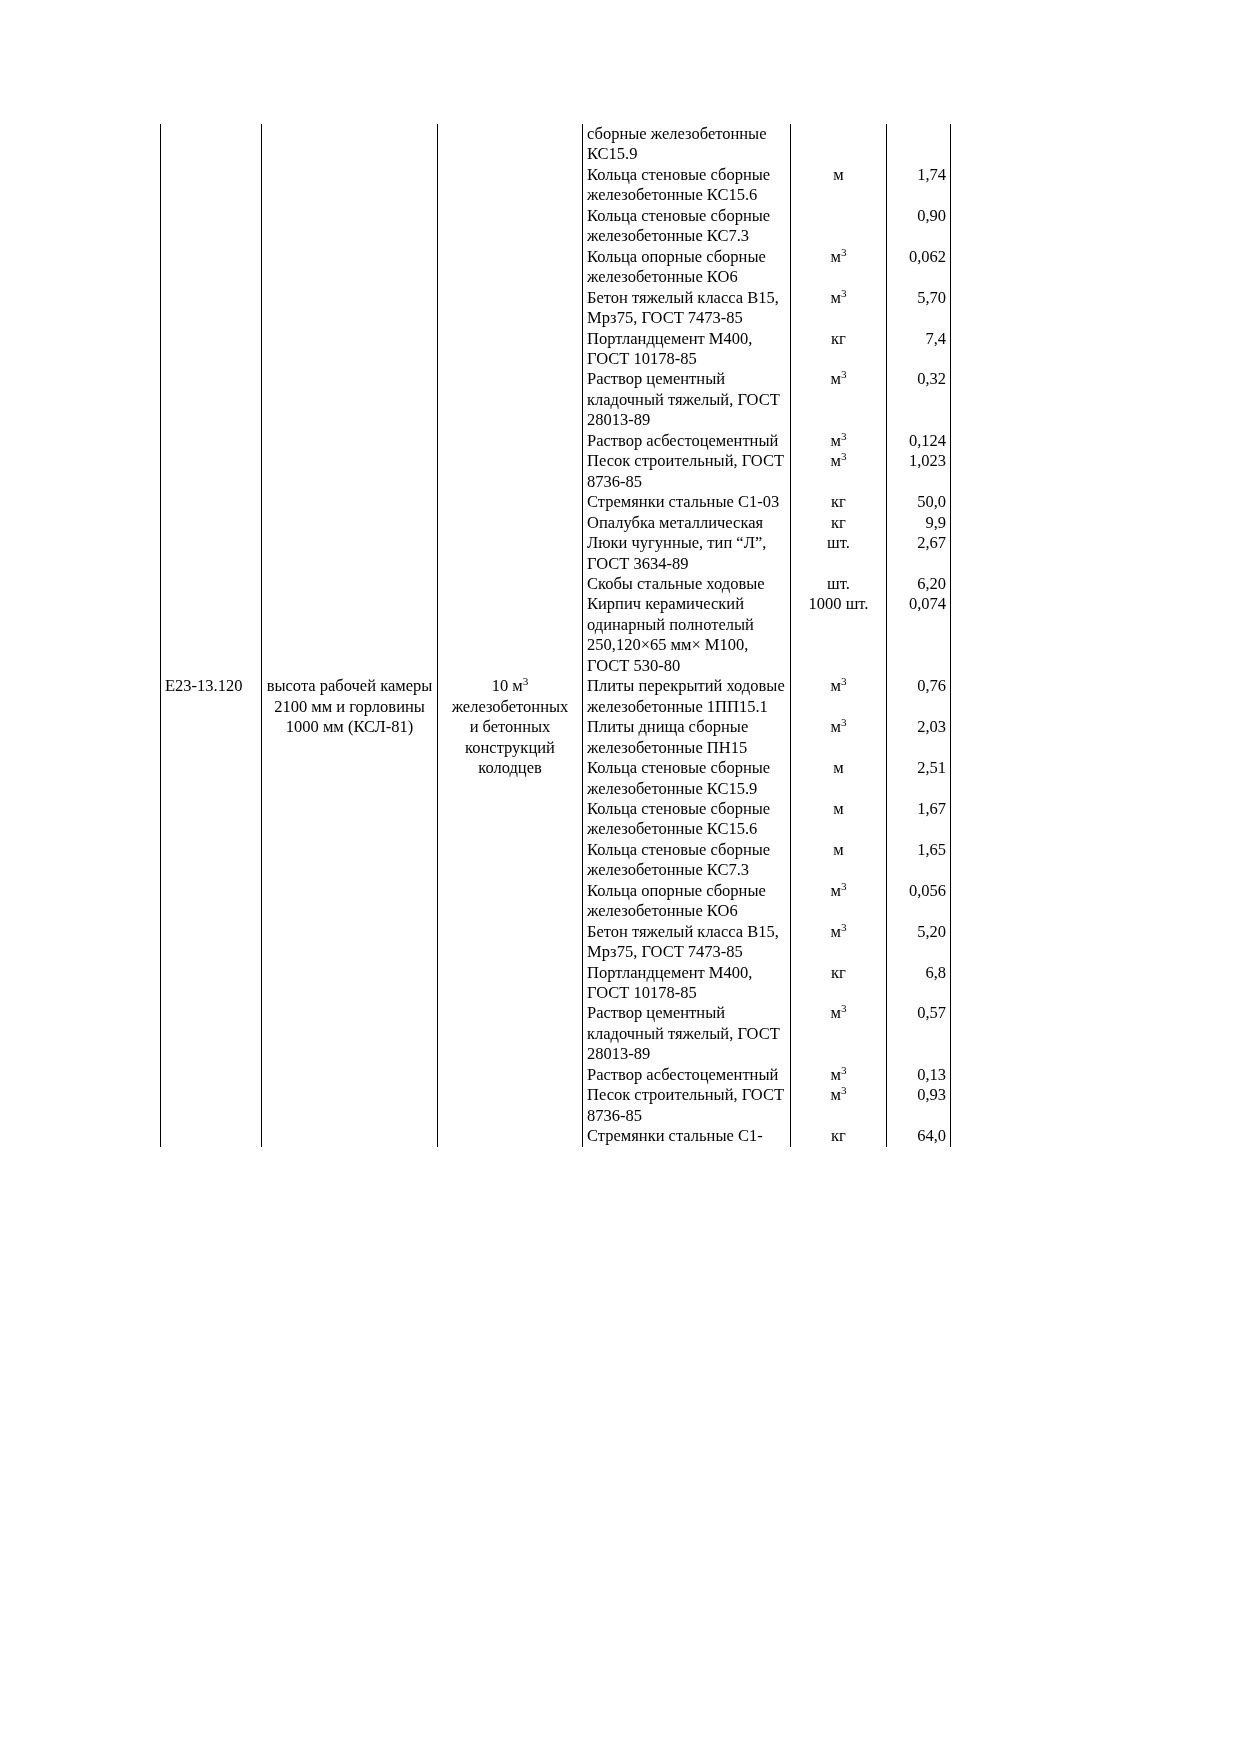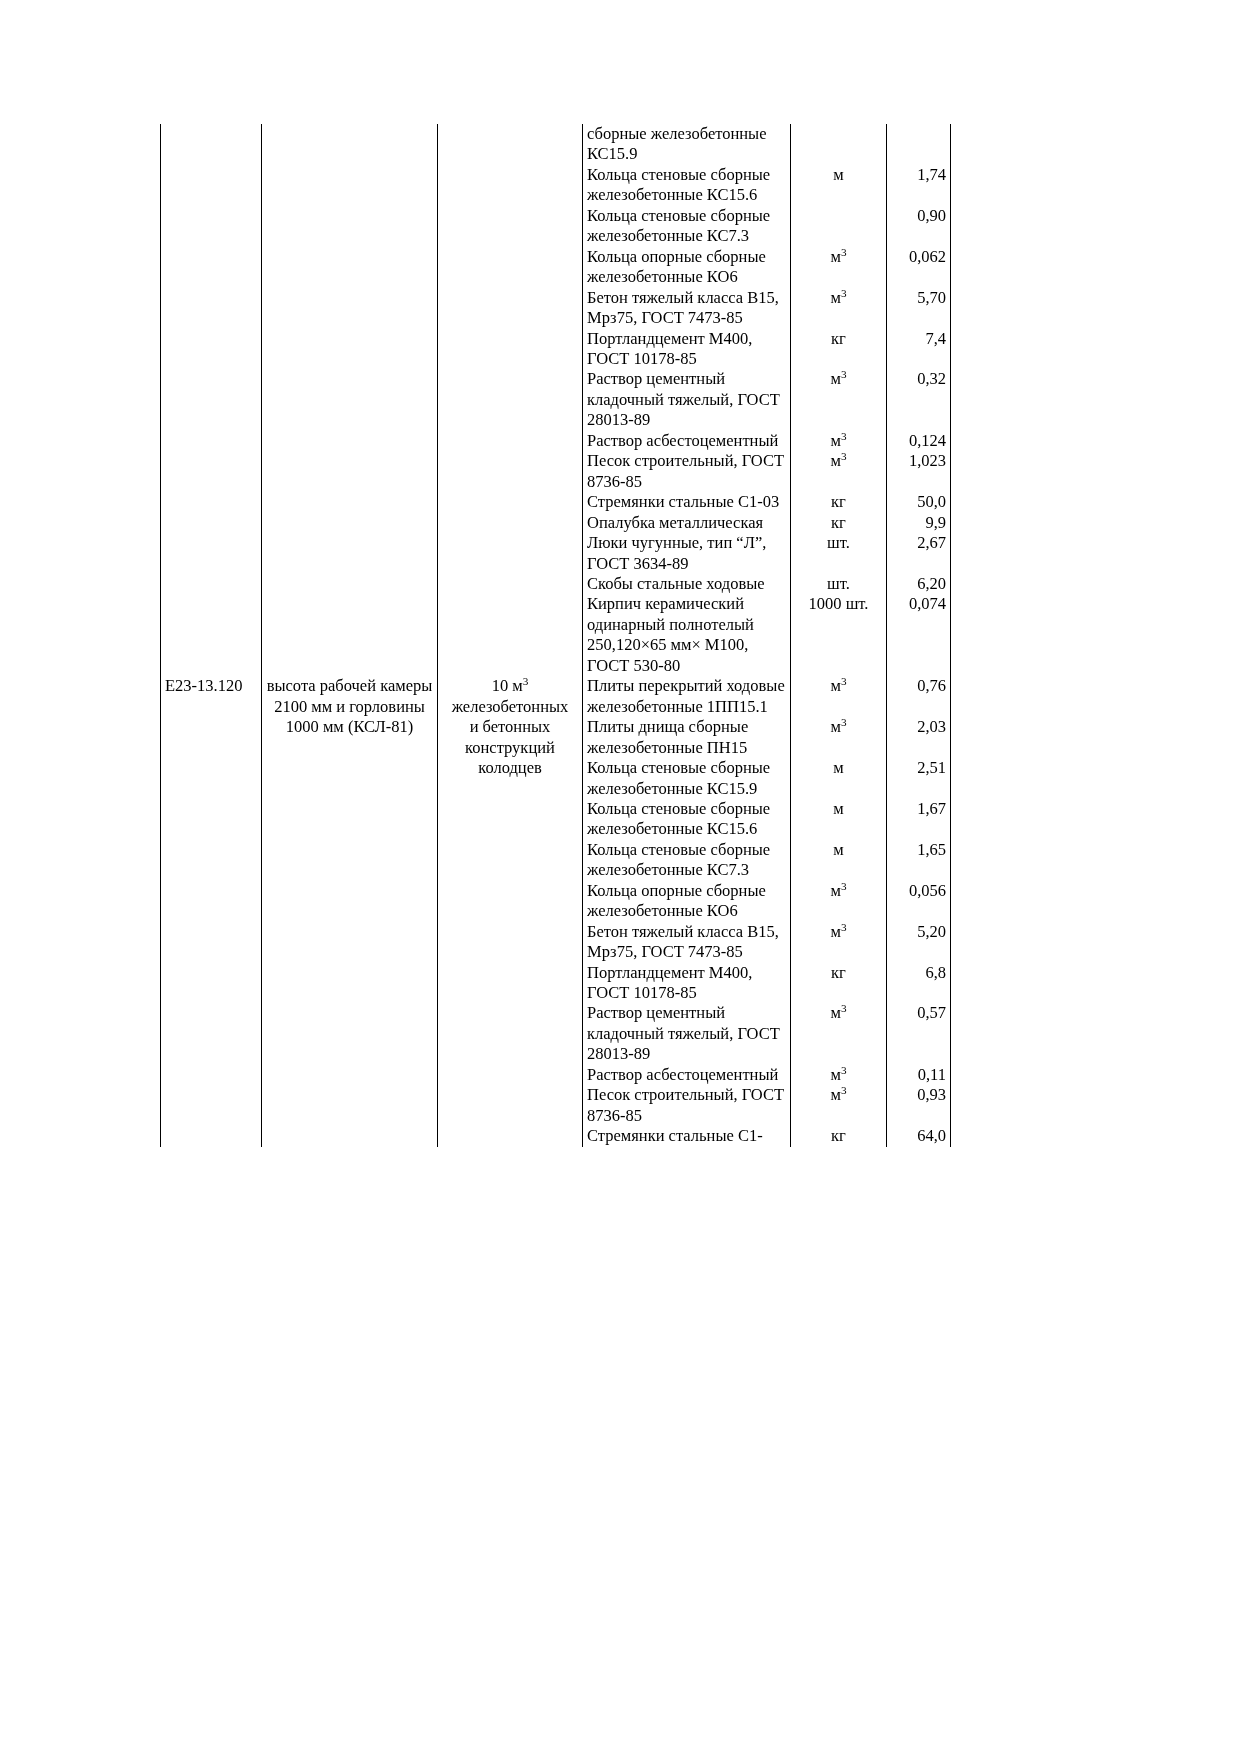--- a/index.html
+++ b/index.html
@@ -199,21 +199,21 @@
         <td class="val rowcell">6,8</td>
       </tr>
       <tr>
         <td class="res rowcell">Раствор цементный кладочный тяжелый, ГОСТ 28013-89</td>
         <td class="meas rowcell"><span>м</span><sup>3</sup></td>
         <td class="val rowcell">0,57</td>
       </tr>
       <tr>
         <td class="res rowcell">Раствор асбестоцементный</td>
         <td class="meas rowcell"><span>м</span><sup>3</sup></td>
-        <td class="val rowcell">0,11</td>
+        <td class="val rowcell">0,13</td>
       </tr>
       <tr>
         <td class="res rowcell">Песок строительный, ГОСТ 8736-85</td>
         <td class="meas rowcell"><span>м</span><sup>3</sup></td>
         <td class="val rowcell">0,93</td>
       </tr>
       <tr>
         <td class="res rowcell">Стремянки стальные С1-</td>
         <td class="meas rowcell"><span>кг</span><sup></sup></td>
         <td class="val rowcell">64,0</td>

